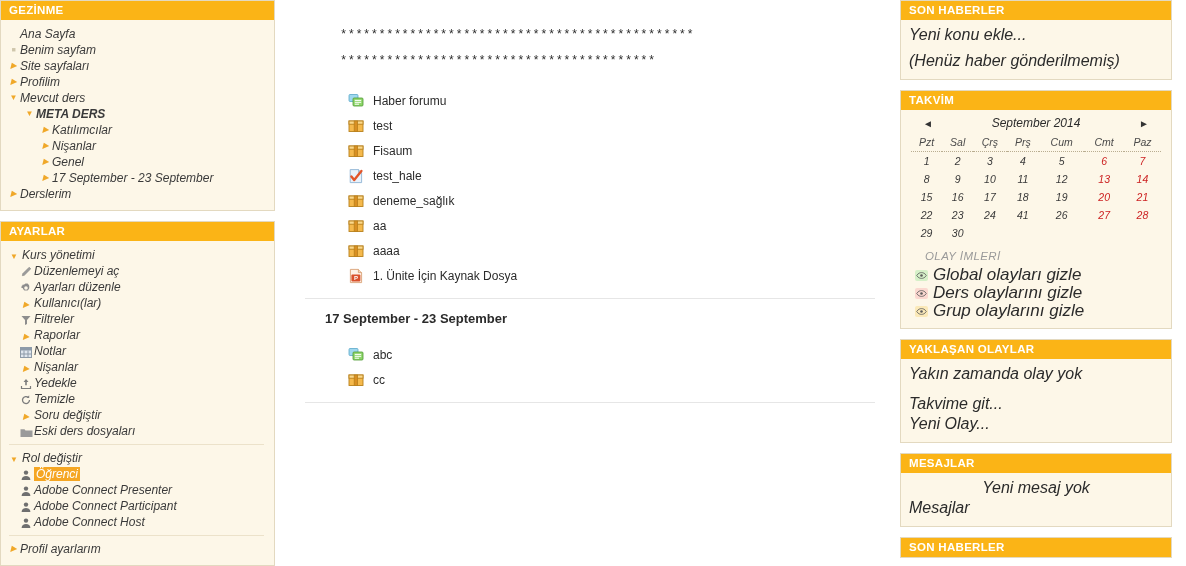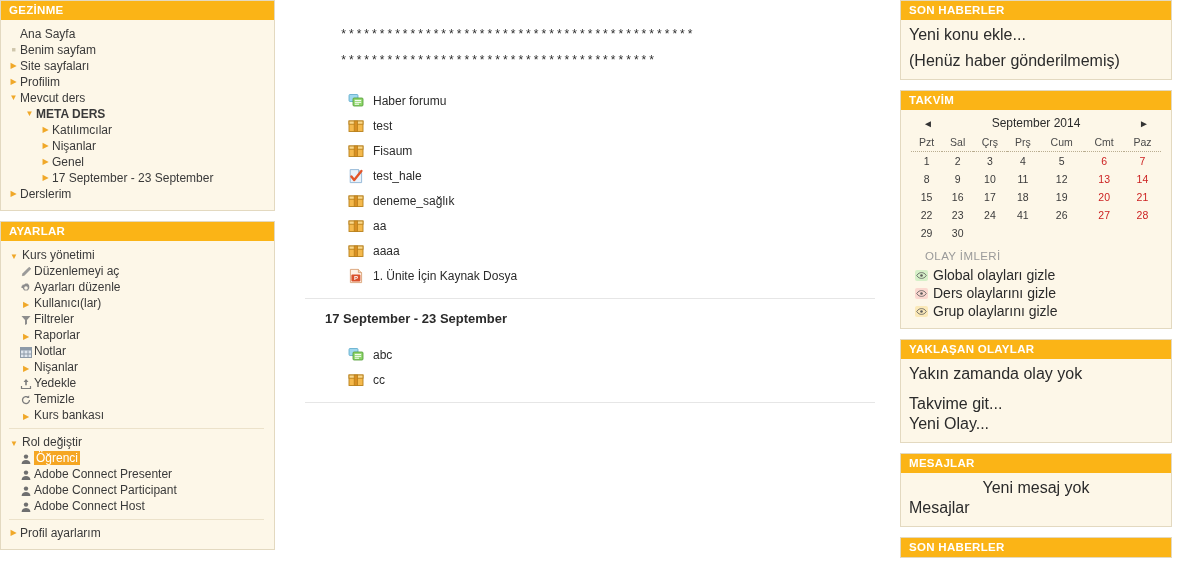--- a/index.html
+++ b/index.html
@@ -17,21 +17,21 @@
   
   .block { border: 1px solid #e3d9c0; background: #fdf7e8; margin-bottom: 10px; }
   .block-header {
     background: #fbb416;
     color: #ffffff;
     font-weight: bold;
     font-size: 11.5px;
     letter-spacing: .3px;
     padding: 3px 8px 4px 8px;
   }
-  .block-body { padding: 5px 8px 8px 8px; }
+  .block-body { padding: 5px 8px 8px 8px; font-style: italic; }
 
   
   .col-left  { position: absolute; left: 0;   top: 0; width: 275px; }
   .col-main  { position: absolute; left: 295px; top: 0; width: 580px; }
   .col-right { position: absolute; left: 900px; top: 0; width: 272px; }
   .tree-row { display: flex; align-items: flex-start; padding: 0 0 0 0; min-height: 16px; }
   .marker {
     display: inline-block; width: 13px; flex: 0 0 13px;
     text-align: center; color: #f0a829; font-size: 8px; line-height: 16px;
   }
@@ -68,21 +68,21 @@
   }
   table.cal td { font-size: 10.5px; text-align: center; padding: 3px 0; color: #3a3a3a; }
   table.cal td.we { color: #cc2222; }
   table.cal th.we { color: #4a4a4a; }
 
   .legend-title { color: #9a9a9a; font-size: 11.5px; letter-spacing: .4px; padding: 8px 0 4px 14px; }
   .legend-row { display: flex; align-items: center; padding: 1px 0 1px 4px; line-height: 16px; }
   .eye { width: 13px; height: 11px; flex: 0 0 13px; margin-right: 5px; border-radius: 2px;
          display: inline-flex; align-items: center; justify-content: center; }
   .eye svg { display: block; }
-  .legend-text { font-size: 14px; color: #2b2b2b; }
+  .legend-text { font-size: 17px; color: #2b2b2b; }
 
   .plain-line { font-size: 16px; color: #2b2b2b; line-height: 18px; padding: 1px 0; }
   .gap { height: 10px; }
   .centered { text-align: center; }
 </style>
 </head>
 <body>
 
 <div class="page">
 
@@ -198,21 +198,27 @@
             </div>
             <div class="tree-row" style="padding-left:12px">
               <span class="sicon"><svg width="12" height="12" viewBox="0 0 12 12">
                   <path d="M9.5 6a3.5 3.5 0 1 1-1.1-2.5" fill="none" stroke="#7d7d7d" stroke-width="1.3"></path>
                   <path d="M9.2 1.3v2.6H6.6z" fill="#7d7d7d"></path>
                 </svg></span>
               <span class="lbl plain">Temizle</span>
             </div>
             <div class="tree-row" style="padding-left:12px">
               <span class="sicon"><span style="color:#f0a829;font-size:8px;">▶</span></span>
-              <span class="lbl plain">Kurs bankası</span>
+              <span class="lbl plain">Soru değiştir</span>
+            </div>
+            <div class="tree-row" style="padding-left:12px">
+              <span class="sicon"><svg width="13" height="11" viewBox="0 0 13 11">
+                  <path d="M.5 2.2h4l1 1.2h7v6.6H.5z" fill="#9a9a9a"></path>
+                </svg></span>
+              <span class="lbl plain">Eski ders dosyaları</span>
             </div>
           </div>
         <div class="sep-line"></div>
         <div id="role-switch">
             <div class="tree-row">
               <span class="sicon"><span style="color:#f0a829;font-size:8px;">▼</span></span>
               <span class="lbl plain">Rol değiştir</span>
             </div>
             <div class="tree-row" style="padding-left:12px">
               <span class="sicon"><svg width="12" height="12" viewBox="0 0 12 12">

